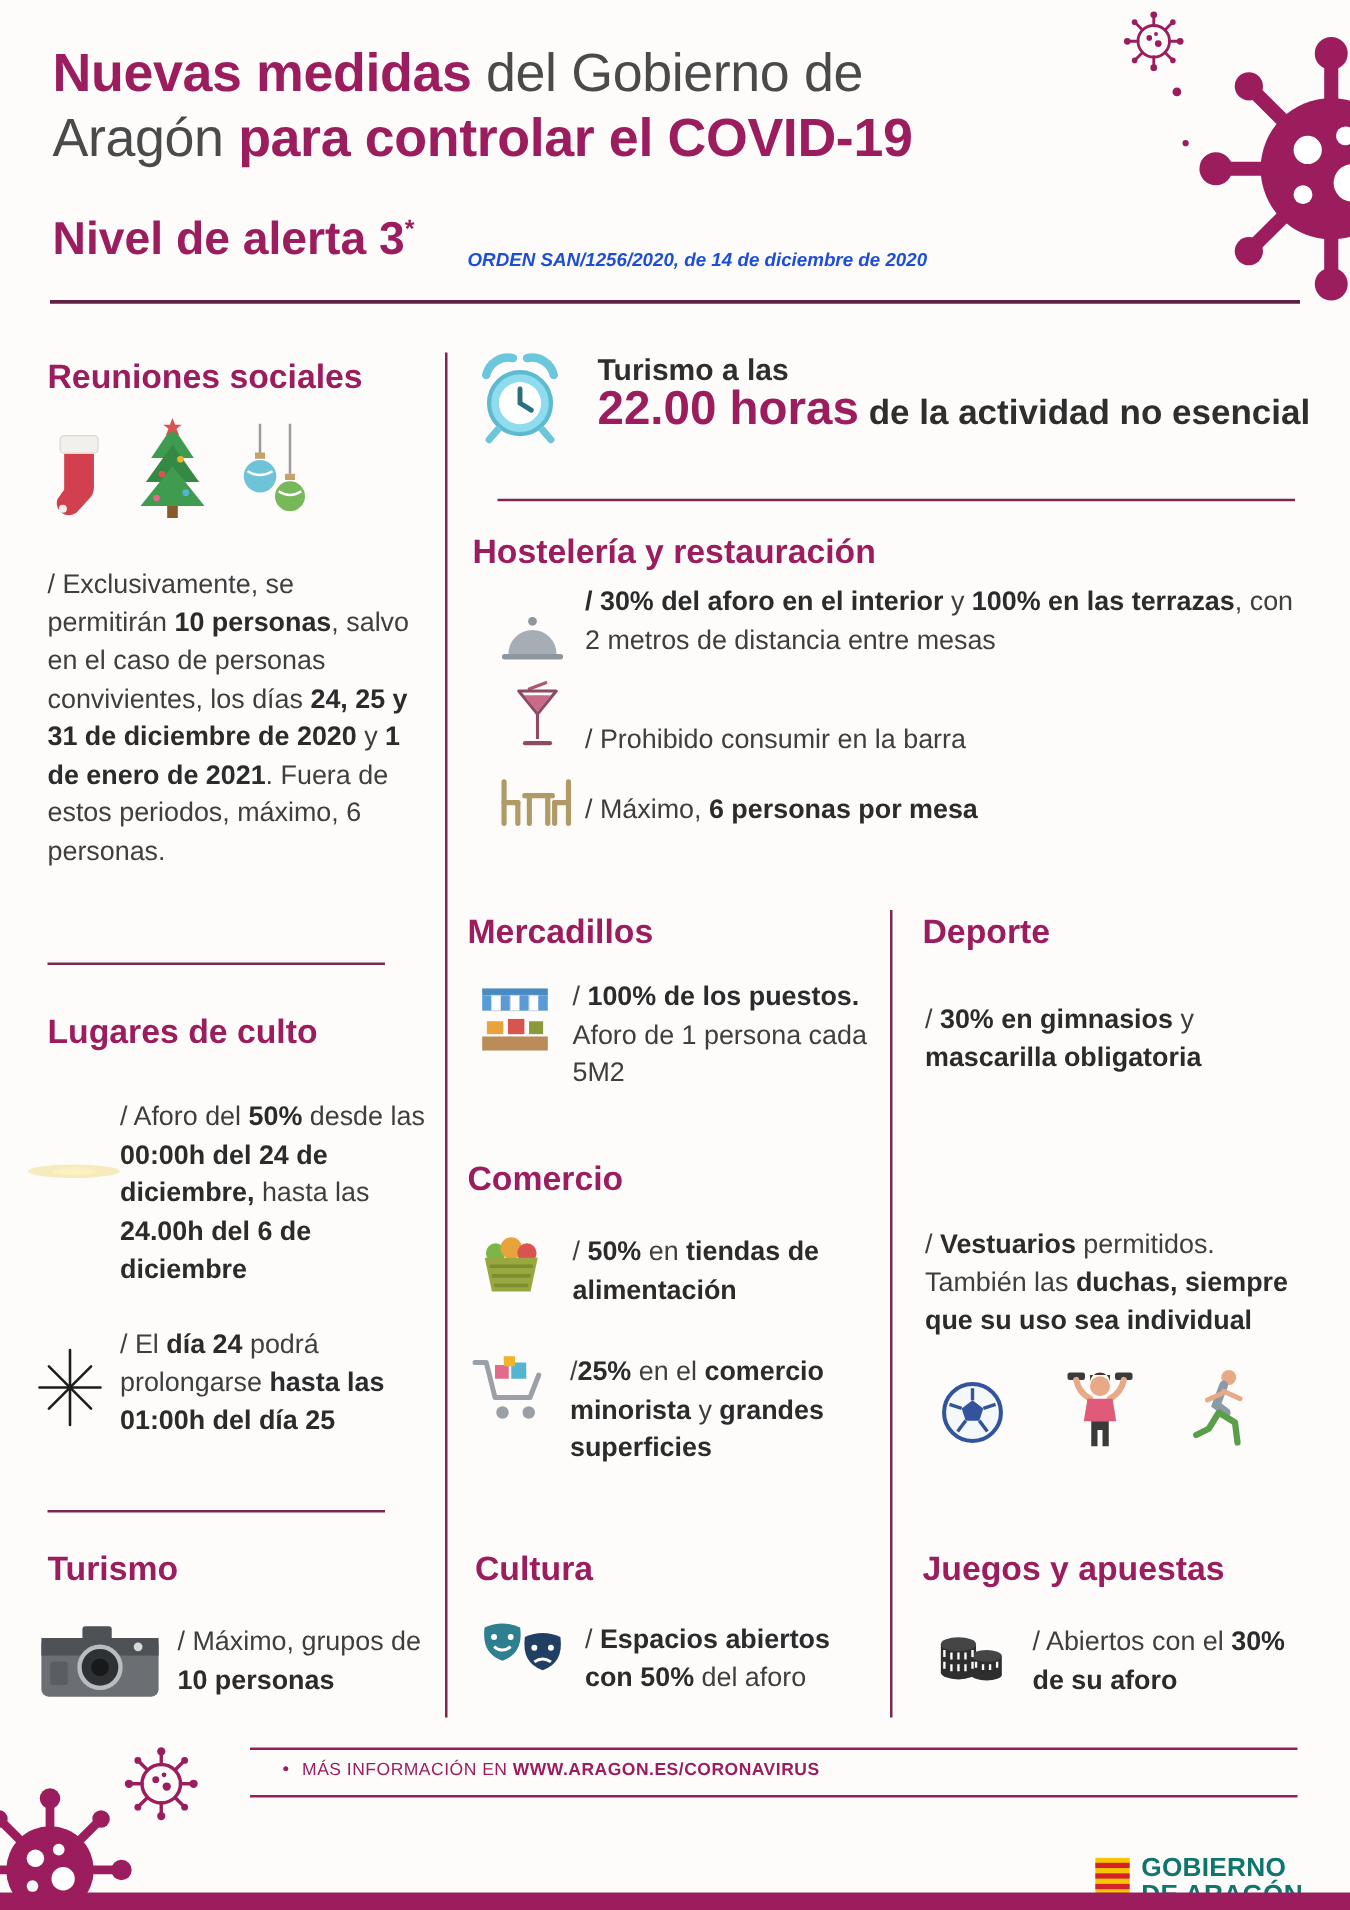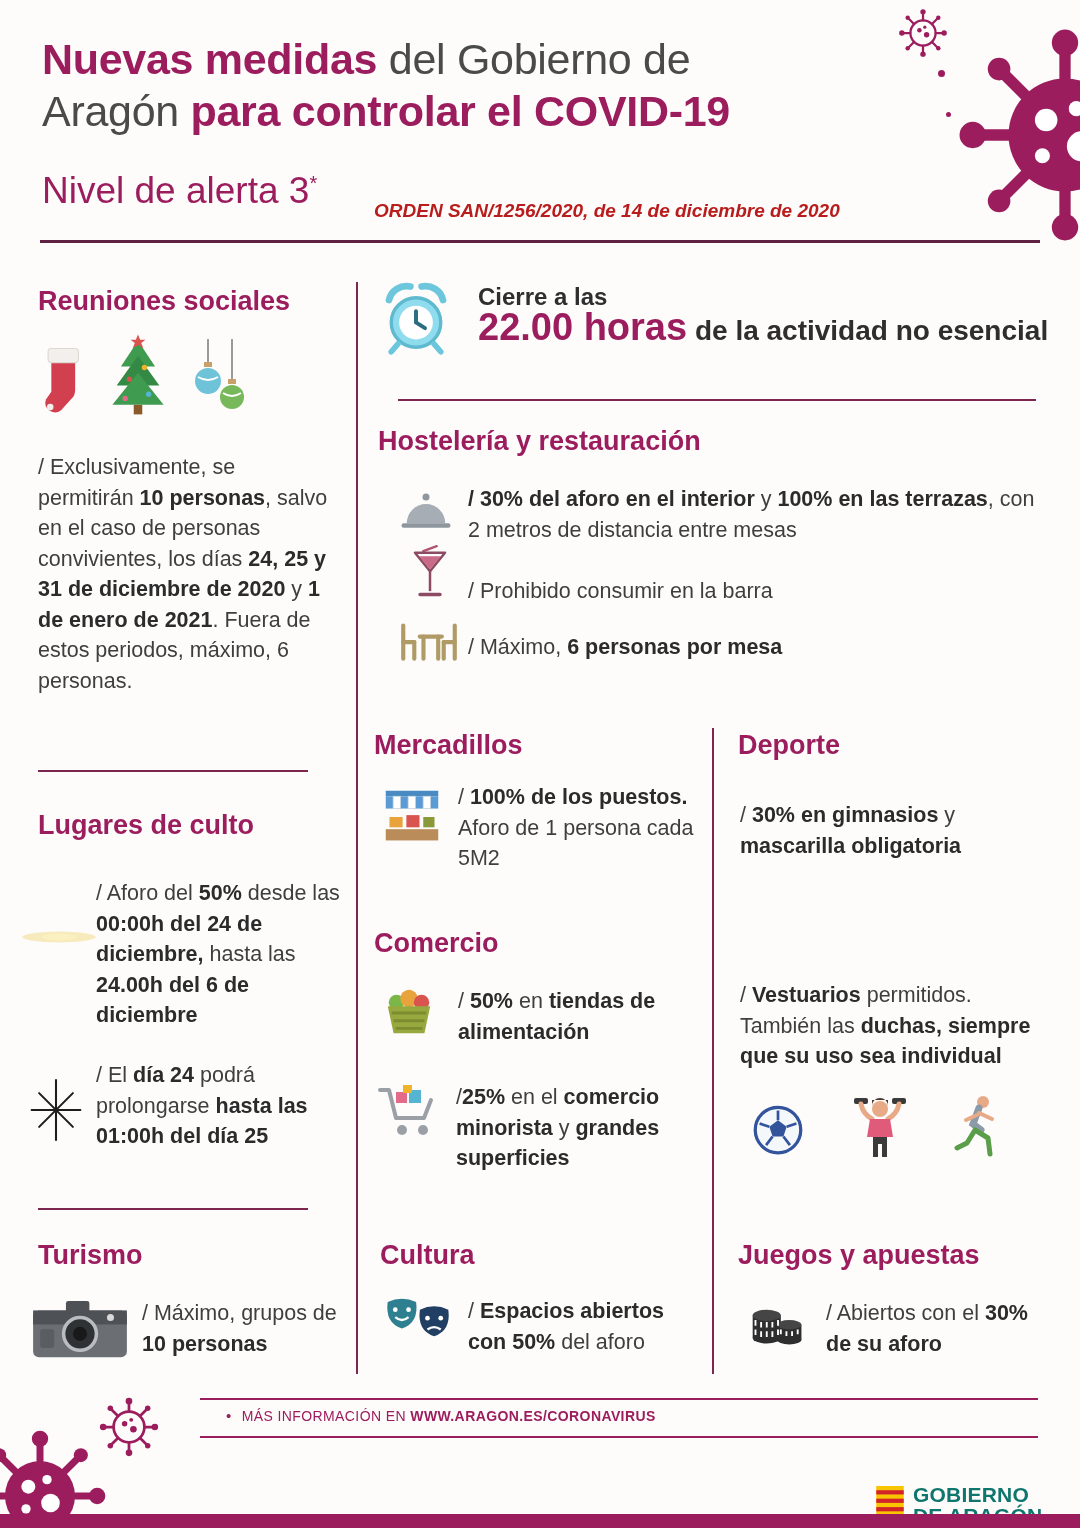--- a/index.html
+++ b/index.html
@@ -8,23 +8,23 @@
     --dark:#3e3e3e;
   }
   *{margin:0;padding:0;box-sizing:border-box;}
   html,body{background:#ffffff;}
   body{font-family:"Liberation Sans","DejaVu Sans",sans-serif;color:var(--dark);}
   .page{position:relative;width:1080px;height:1528px;background:#fdfcfb;overflow:hidden;}
   .abs{position:absolute;}
 
   .title{left:42px;top:34px;width:870px;font-size:43px;line-height:1.2;color:#4a4a4a;font-weight:400;letter-spacing:-0.3px;}
   .title b{color:var(--mag);font-weight:800;}
-  .alert{left:42px;top:170px;font-size:37px;color:var(--mag);font-weight:400;}
+  .alert{left:42px;top:170px;font-size:37px;color:var(--mag);font-weight:700;}
   .alert sup{font-size:20px;}
-  .order{left:374px;top:200px;font-size:19px;font-style:italic;font-weight:700;color:#b91c1c;}
+  .order{left:374px;top:200px;font-size:15px;font-style:italic;font-weight:700;color:#1d4ed8;}
   .rule-h{height:2px;background:var(--rule);}
   .header-rule{left:40px;top:240px;width:1000px;height:3px;background:#5f2242;}
   .vrule{width:2px;background:var(--rule);}
   .v1{left:356px;top:282px;height:1092px;}
   .v2{left:712px;top:728px;height:646px;}
 
   .h2{font-size:27px;color:var(--mag);font-weight:800;}
   .body{font-size:21.5px;line-height:1.42;color:var(--dark);}
   .body b{color:#2b2b2b;font-weight:800;}
 
@@ -318,31 +318,31 @@
 
   <h2 class="abs h2" style="left:38px;top:1240px">Turismo</h2>
   <svg class="abs" style="left:30px;top:1294px;width:100px;height:68px">
       <use href="#camera"></use>
     </svg>
   <div class="abs body" style="left:142px;top:1298px;width:198px">/ Máximo, grupos de <b>10 personas</b></div>
 
   <svg class="abs" style="left:380px;top:280px;width:72px;height:76px">
       <use href="#clock"></use>
     </svg>
-  <div class="abs cierre1">Cierre a las</div>
+  <div class="abs cierre1">Turismo a las</div>
   <div class="abs cierre2">
     <span class="time">22.00 horas</span><span class="rest"> de la actividad no esencial</span>
   </div>
   <div class="abs rule-h" style="left:398px;top:399px;width:638px"></div>
 
   <h2 class="abs h2" style="left:378px;top:426px">Hostelería y restauración</h2>
   <svg class="abs" style="left:398px;top:490px;width:56px;height:42px">
       <use href="#cloche"></use>
     </svg>
-  <div class="abs body" style="left:468px;top:484px;width:574px"><b>/ 30% del aforo en el interior</b> y <b>100% en las terrazas</b>, con 2 metros de distancia entre mesas</div>
+  <div class="abs body" style="left:468px;top:466px;width:574px"><b>/ 30% del aforo en el interior</b> y <b>100% en las terrazas</b>, con 2 metros de distancia entre mesas</div>
   <svg class="abs" style="left:410px;top:540px;width:40px;height:64px">
       <use href="#cocktail"></use>
     </svg>
   <div class="abs body" style="left:468px;top:576px;width:560px">/ Prohibido consumir en la barra</div>
   <svg class="abs" style="left:394px;top:620px;width:70px;height:46px">
       <use href="#tableset"></use>
     </svg>
   <div class="abs body" style="left:468px;top:632px;width:560px">/ Máximo, <b>6 personas por mesa</b></div>
 
   <h2 class="abs h2" style="left:374px;top:730px">Mercadillos</h2>

